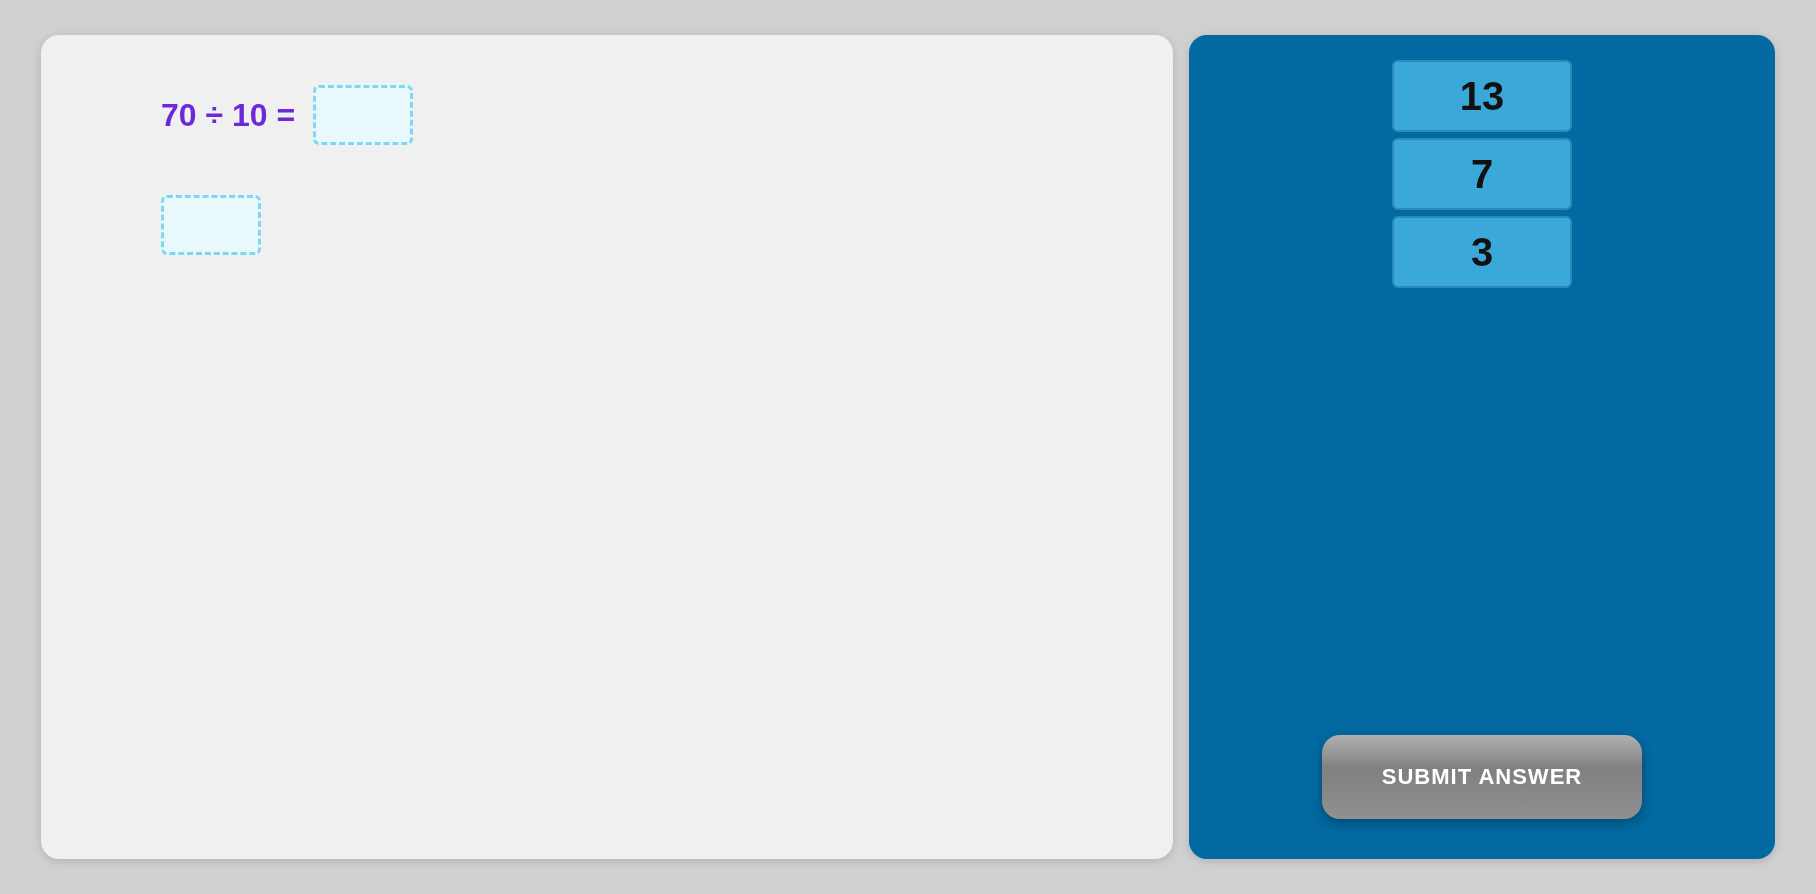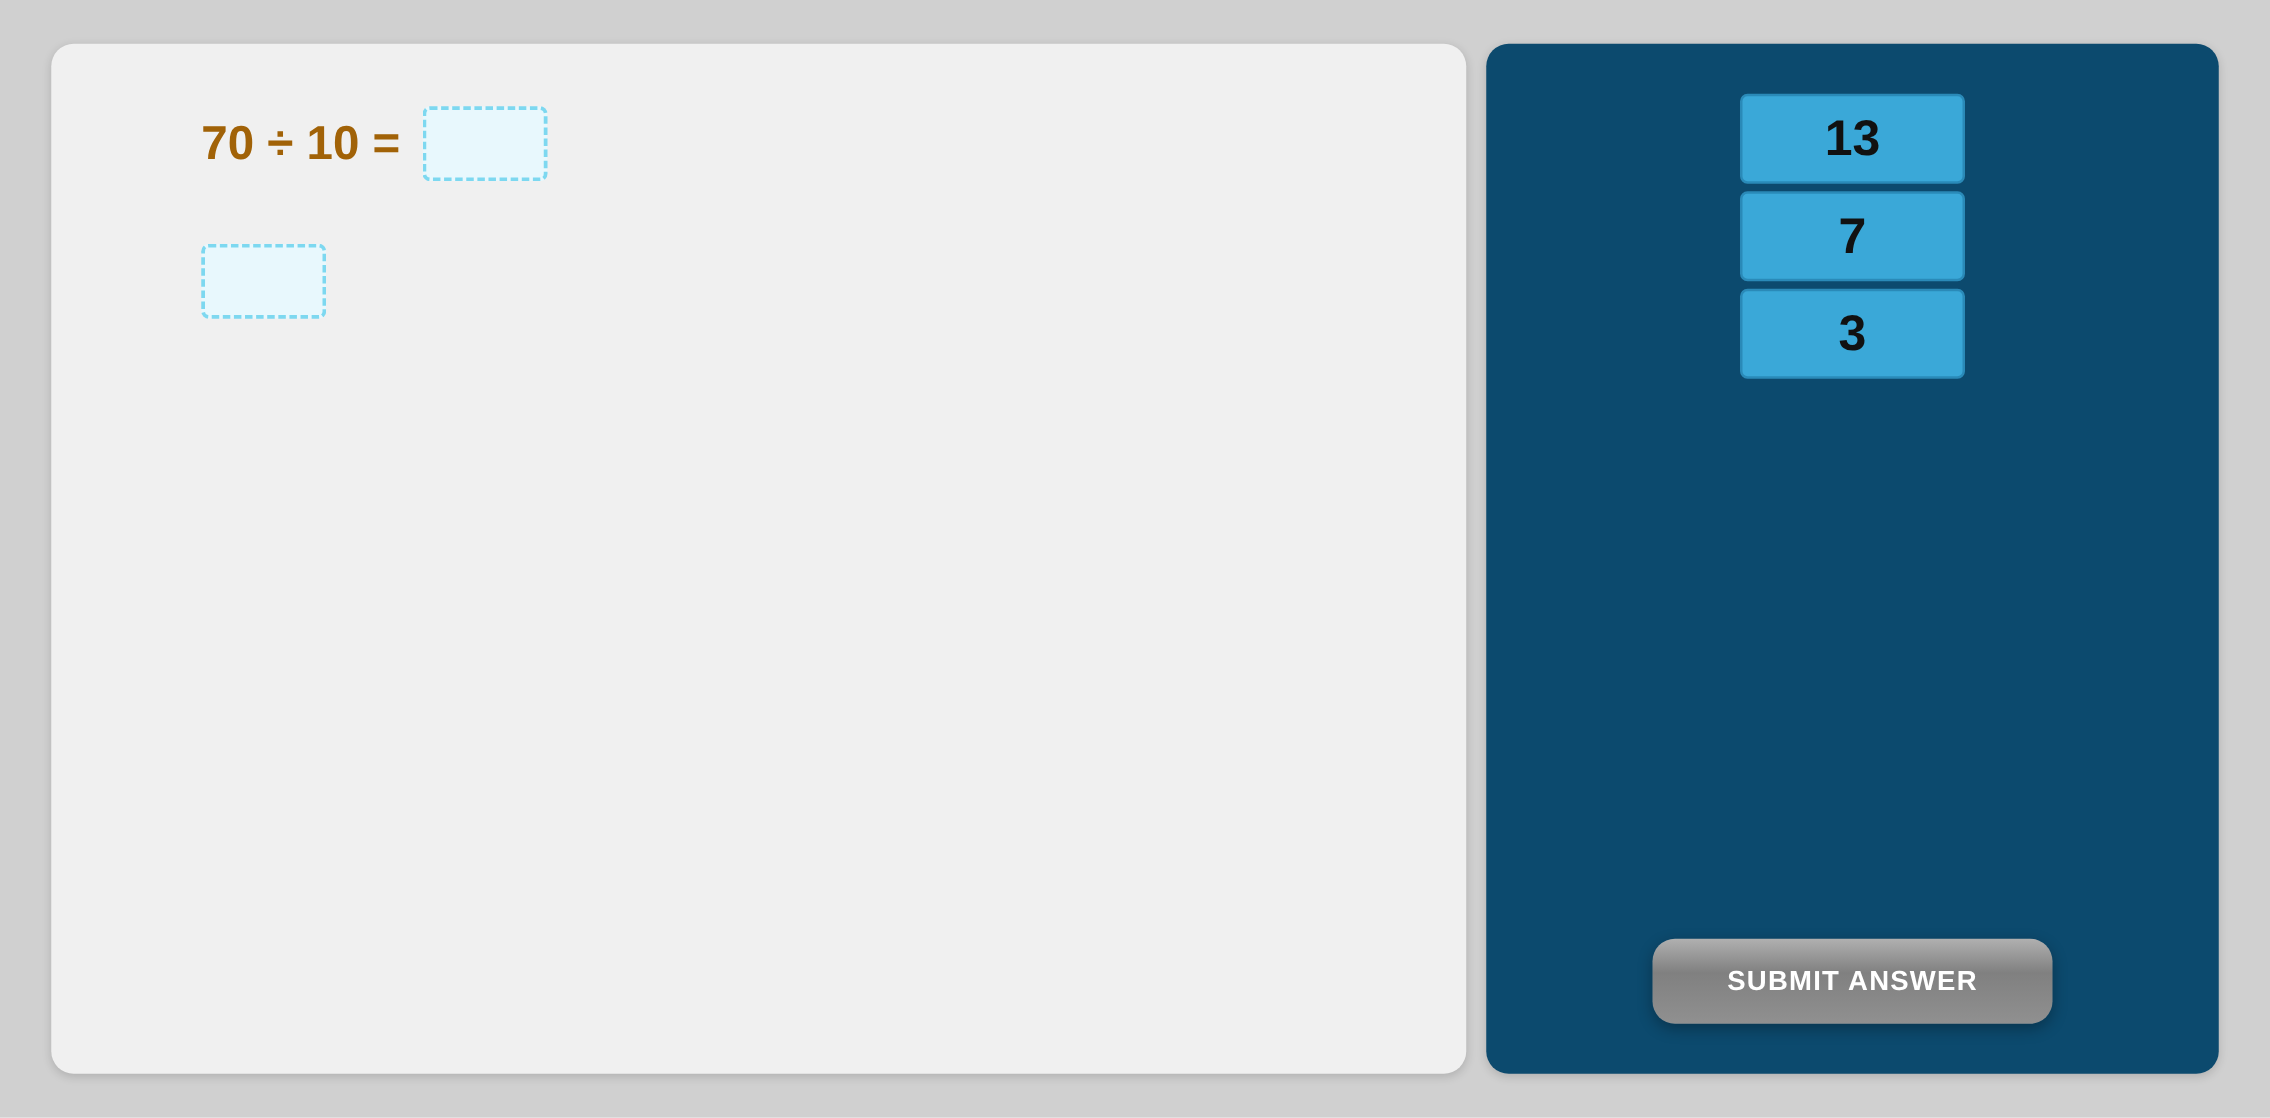--- a/index.html
+++ b/index.html
@@ -42,36 +42,36 @@
       flex-direction: column;
       gap: 50px;
       padding-left: 60px;
     }
     .equation-row {
       display: flex;
       align-items: center;
       gap: 18px;
     }
     .equation-text {
-      font-size: 38px;
+      font-size: 32px;
       font-weight: bold;
-      color: #a16207;
+      color: #6d28d9;
     }
     .drop-box {
       width: 100px;
       height: 60px;
       border: 3px dashed #7dd8f0;
       border-radius: 6px;
       background: #e8f8fd;
     }
     .right-panel {
       flex: 0.7;
-      background: #0c4a6e;
+      background: #0369a1;
       border-radius: 18px;
-      padding: 30px 40px 40px 40px;
+      padding: 15px 40px 40px 40px;
       display: flex;
       flex-direction: column;
       align-items: center;
       justify-content: space-between;
       box-shadow: 0 2px 8px rgba(0,0,0,0.15);
     }
     .answer-tiles {
       display: flex;
       flex-direction: column;
       gap: 6px;
@@ -94,21 +94,21 @@
     }
     .submit-btn {
       background: linear-gradient(to bottom, #b0b0b0 0%, #808080 40%, #909090 100%);
       color: white;
       font-size: 22px;
       font-weight: bold;
       letter-spacing: 1px;
       border: none;
       border-radius: 18px;
       width: 320px;
-      height: 68px;
+      height: 84px;
       cursor: pointer;
       box-shadow: 0 4px 12px rgba(0,0,0,0.3);
       text-transform: uppercase;
     }
   </style>
 </head>
 <body>
 
 <div class="container">
 

